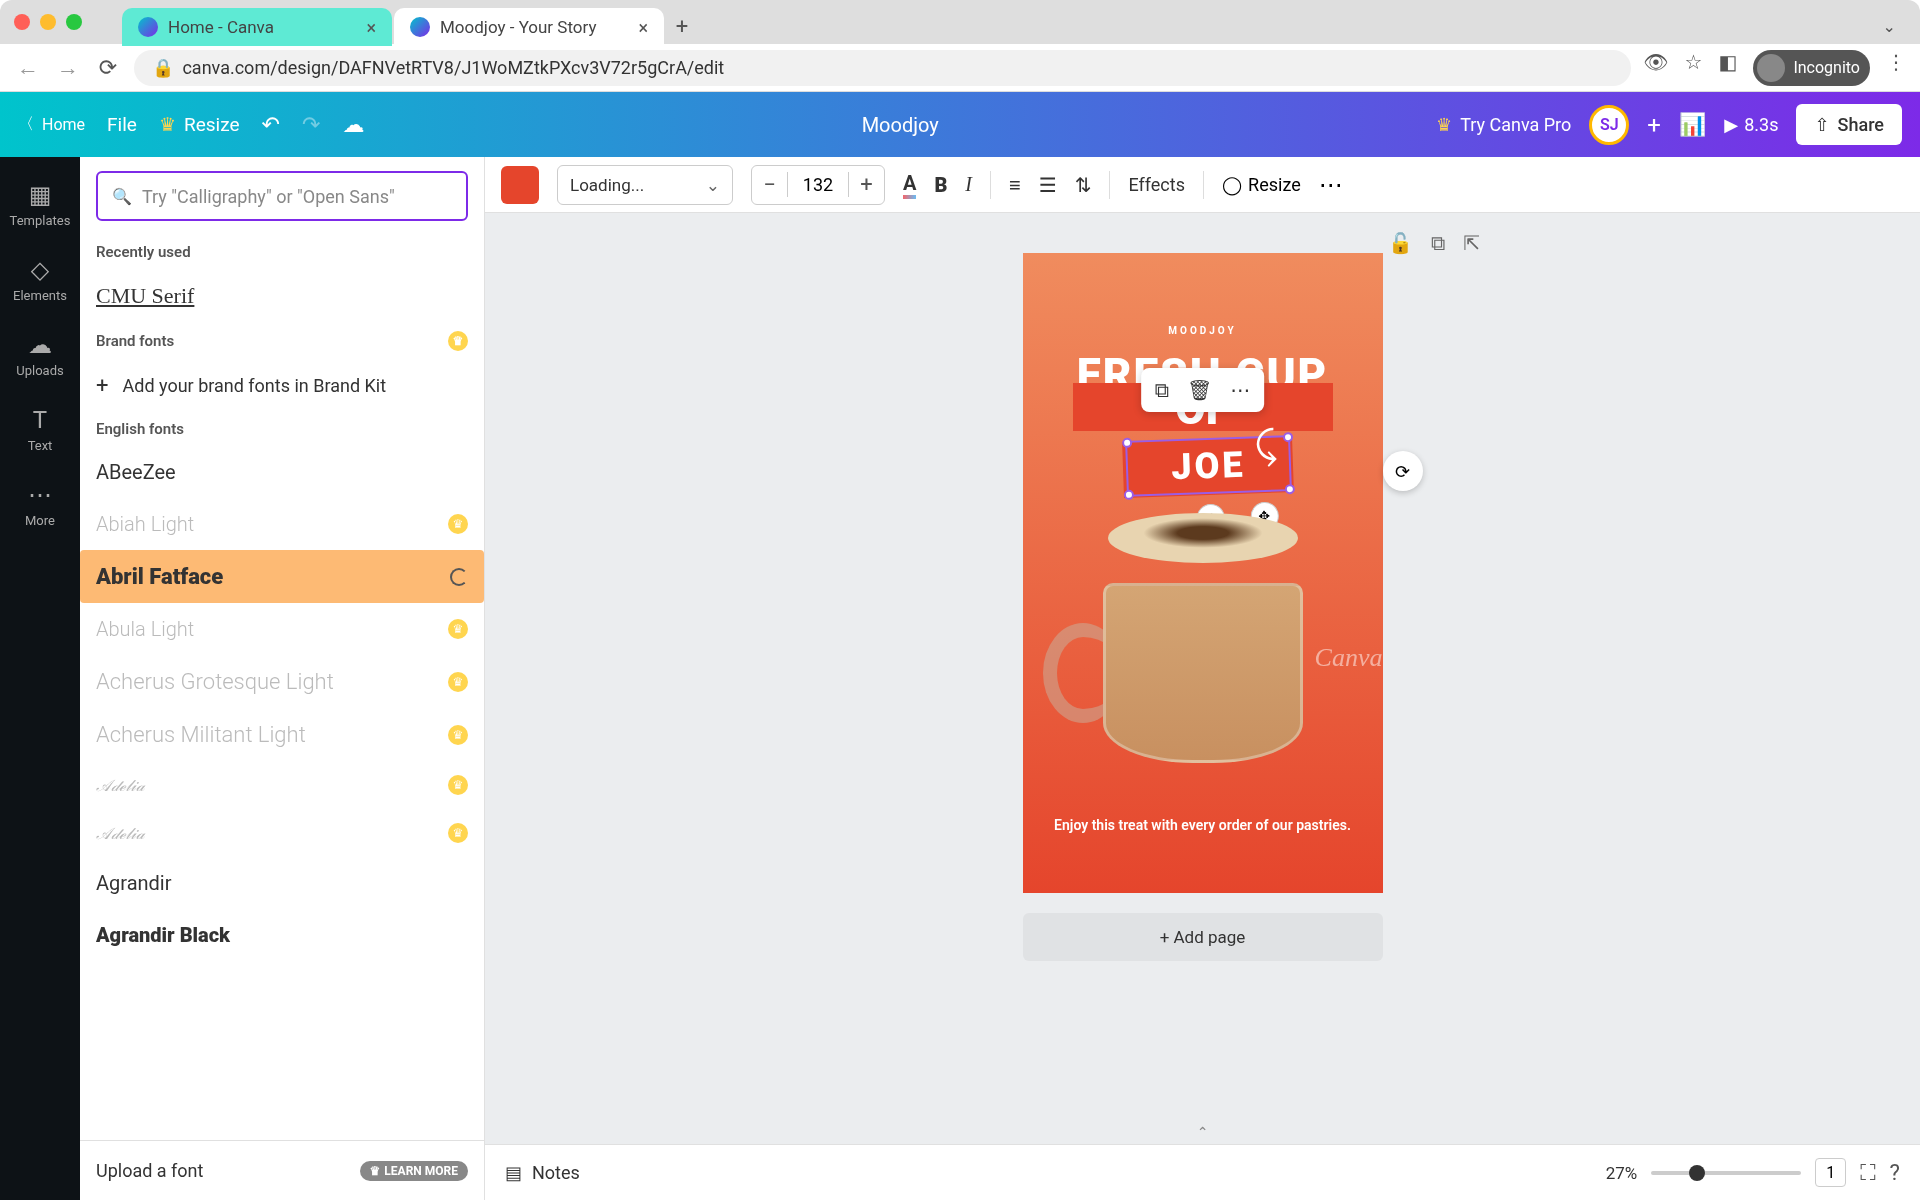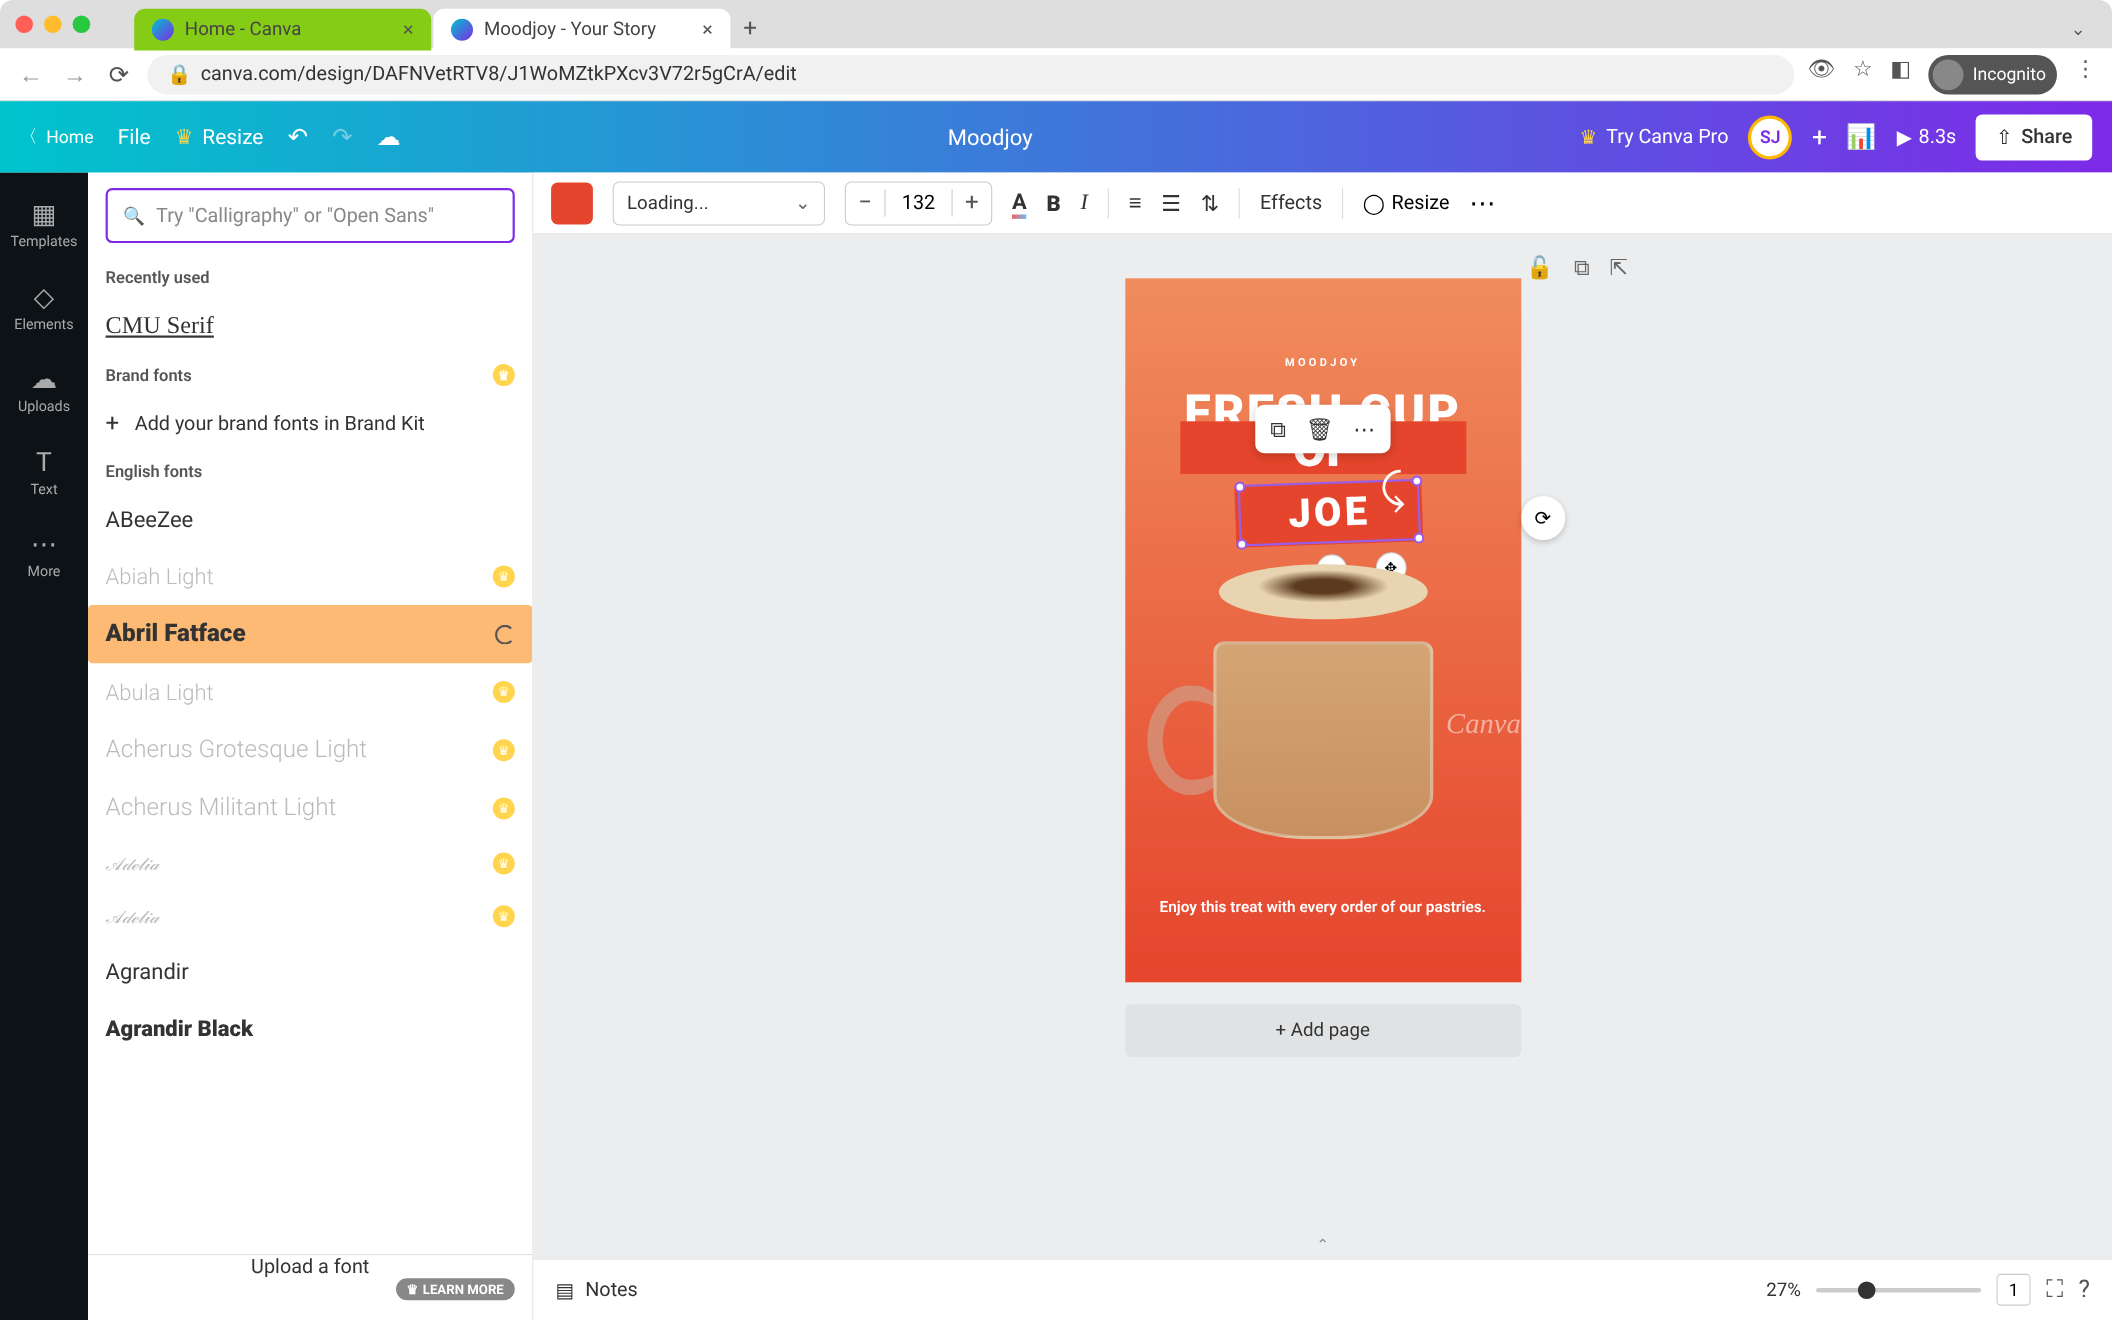--- a/index.html
+++ b/index.html
@@ -7,21 +7,21 @@
 
 
 .mac-chrome { height: 44px; background: #dedede; display: flex; align-items: center; padding: 0 14px; gap: 10px; border-top-left-radius: 12px; border-top-right-radius: 12px; }
 .dot { width: 16px; height: 16px; border-radius: 50%; }
 .dot.red { background: #ff5f57; }
 .dot.yellow { background: #febc2e; }
 .dot.green { background: #28c840; }
 
 .tabs-row { height: 0; display: flex; align-items: center; margin-left: 30px; }
 .tab { height: 38px; background: #fff; border-radius: 10px 10px 0 0; display: flex; align-items: center; padding: 0 16px; font-size: 17px; color: #444; margin-top: 10px; margin-right: 2px; min-width: 270px; gap: 10px; }
-.tab.inactive { background: #84cc16; }
+.tab.inactive { background: #5eead4; }
 .tab .favicon { width: 20px; height: 20px; border-radius: 50%; background: linear-gradient(135deg, #00c4cc, #7d2ae8); flex-shrink: 0; }
 .tab .close { margin-left: auto; color: #555; font-size: 18px; }
 .plus-tab { width: 32px; height: 32px; display: flex; align-items: center; justify-content: center; font-size: 22px; color: #555; margin-top: 8px; }
 .chev-tab { margin-left: auto; font-size: 16px; color: #555; margin-top: 8px; margin-right: 10px; }
 
 
 .url-bar { height: 48px; background: #fff; display: flex; align-items: center; padding: 0 14px; gap: 12px; border-bottom: 1px solid #ddd; }
 .nav-btn { color: #999; font-size: 22px; width: 28px; text-align: center; }
 .nav-btn.active { color: #555; }
 .url-field { flex: 1; height: 36px; background: #f1f1f1; border-radius: 18px; display: flex; align-items: center; padding: 0 18px; font-size: 18px; color: #333; gap: 8px; }
@@ -66,27 +66,27 @@
 .font-item { padding: 14px 0; font-size: 20px; color: #333; display: flex; align-items: center; }
 .font-item.hovered { background: #fdba74; margin: 0 -16px; padding-left: 16px; padding-right: 16px; border-radius: 4px; }
 .font-item .crown-small { margin-left: auto; width: 20px; height: 20px; background: #ffd54f; border-radius: 50%; display: flex; align-items: center; justify-content: center; font-size: 12px; color: #fff; }
 .font-item .spinner { margin-left: auto; width: 18px; height: 18px; border: 2px solid #555; border-right-color: transparent; border-radius: 50%; }
 .font-item.cmu { font-family: Georgia, serif; font-size: 22px; text-decoration: underline; }
 .font-item.abril { font-family: Georgia, serif; font-weight: 900; font-size: 22px; }
 .font-item.light { color: #bbb; font-weight: 300; }
 .font-item.agrandir-black { font-weight: 900; }
 .brand-add { display: flex; align-items: center; gap: 14px; padding: 14px 0; font-size: 18px; color: #333; }
 .brand-add .plus { font-size: 22px; }
-.upload-row { height: 60px; border-top: 1px solid #e0e0e0; display: flex; align-items: center; padding: 0 16px; font-size: 18px; color: #333; flex-direction: column; }
+.upload-row { height: 60px; border-top: 1px solid #e0e0e0; display: flex; align-items: center; padding: 0 16px; font-size: 18px; color: #333; }
 .learn-badge { margin-left: auto; background: #888; color: #fff; border-radius: 12px; padding: 3px 10px; font-size: 12px; font-weight: 700; display: flex; align-items: center; gap: 4px; }
 
 
 .toolbar { height: 56px; background: #fff; border-bottom: 1px solid #e0e0e0; display: flex; align-items: center; padding: 0 16px; gap: 18px; }
 .color-sw { width: 38px; height: 38px; background: #e5452c; border-radius: 6px; }
-.font-select { width: 193px; height: 40px; border: 1px solid #ccc; border-radius: 6px; display: flex; align-items: center; padding: 0 12px; font-size: 17px; color: #333; }
+.font-select { width: 176px; height: 40px; border: 1px solid #ccc; border-radius: 6px; display: flex; align-items: center; padding: 0 12px; font-size: 17px; color: #333; }
 .font-select .chev { margin-left: auto; color: #666; }
 .size-ctrl { display: flex; align-items: center; border: 1px solid #ccc; border-radius: 6px; height: 40px; }
 .size-ctrl .pm { width: 36px; text-align: center; font-size: 22px; color: #555; border-right: 1px solid #ccc; }
 .size-ctrl .pm:last-child { border-right: none; border-left: 1px solid #ccc; }
 .size-ctrl .val { width: 60px; text-align: center; font-size: 18px; }
 .tb-ic { font-size: 20px; color: #333; }
 .tb-text { font-size: 18px; color: #333; }
 .animate-btn { display: flex; align-items: center; gap: 6px; font-size: 18px; }
 .more-dots { font-size: 24px; letter-spacing: 2px; }
 

